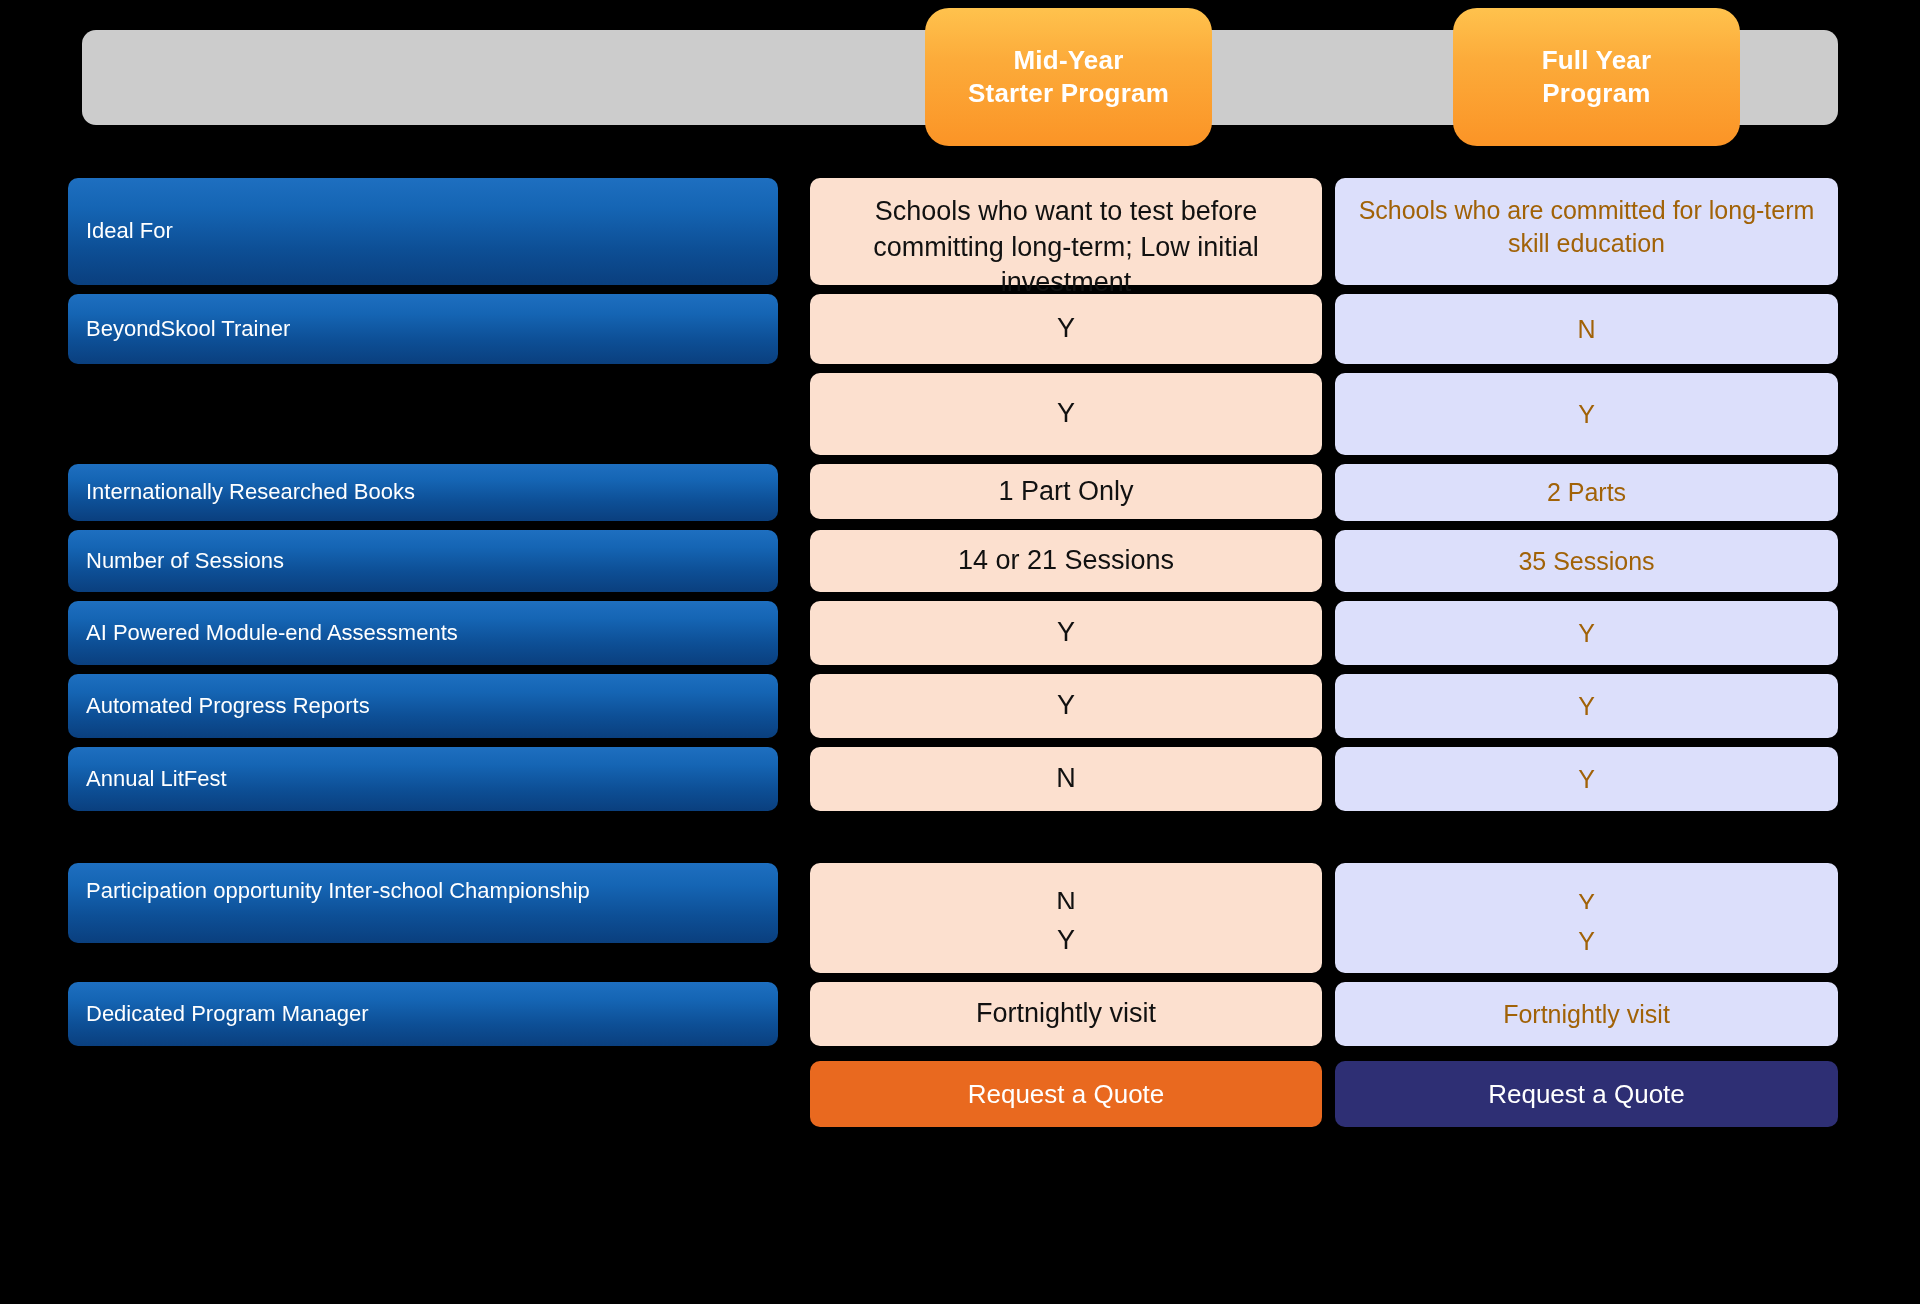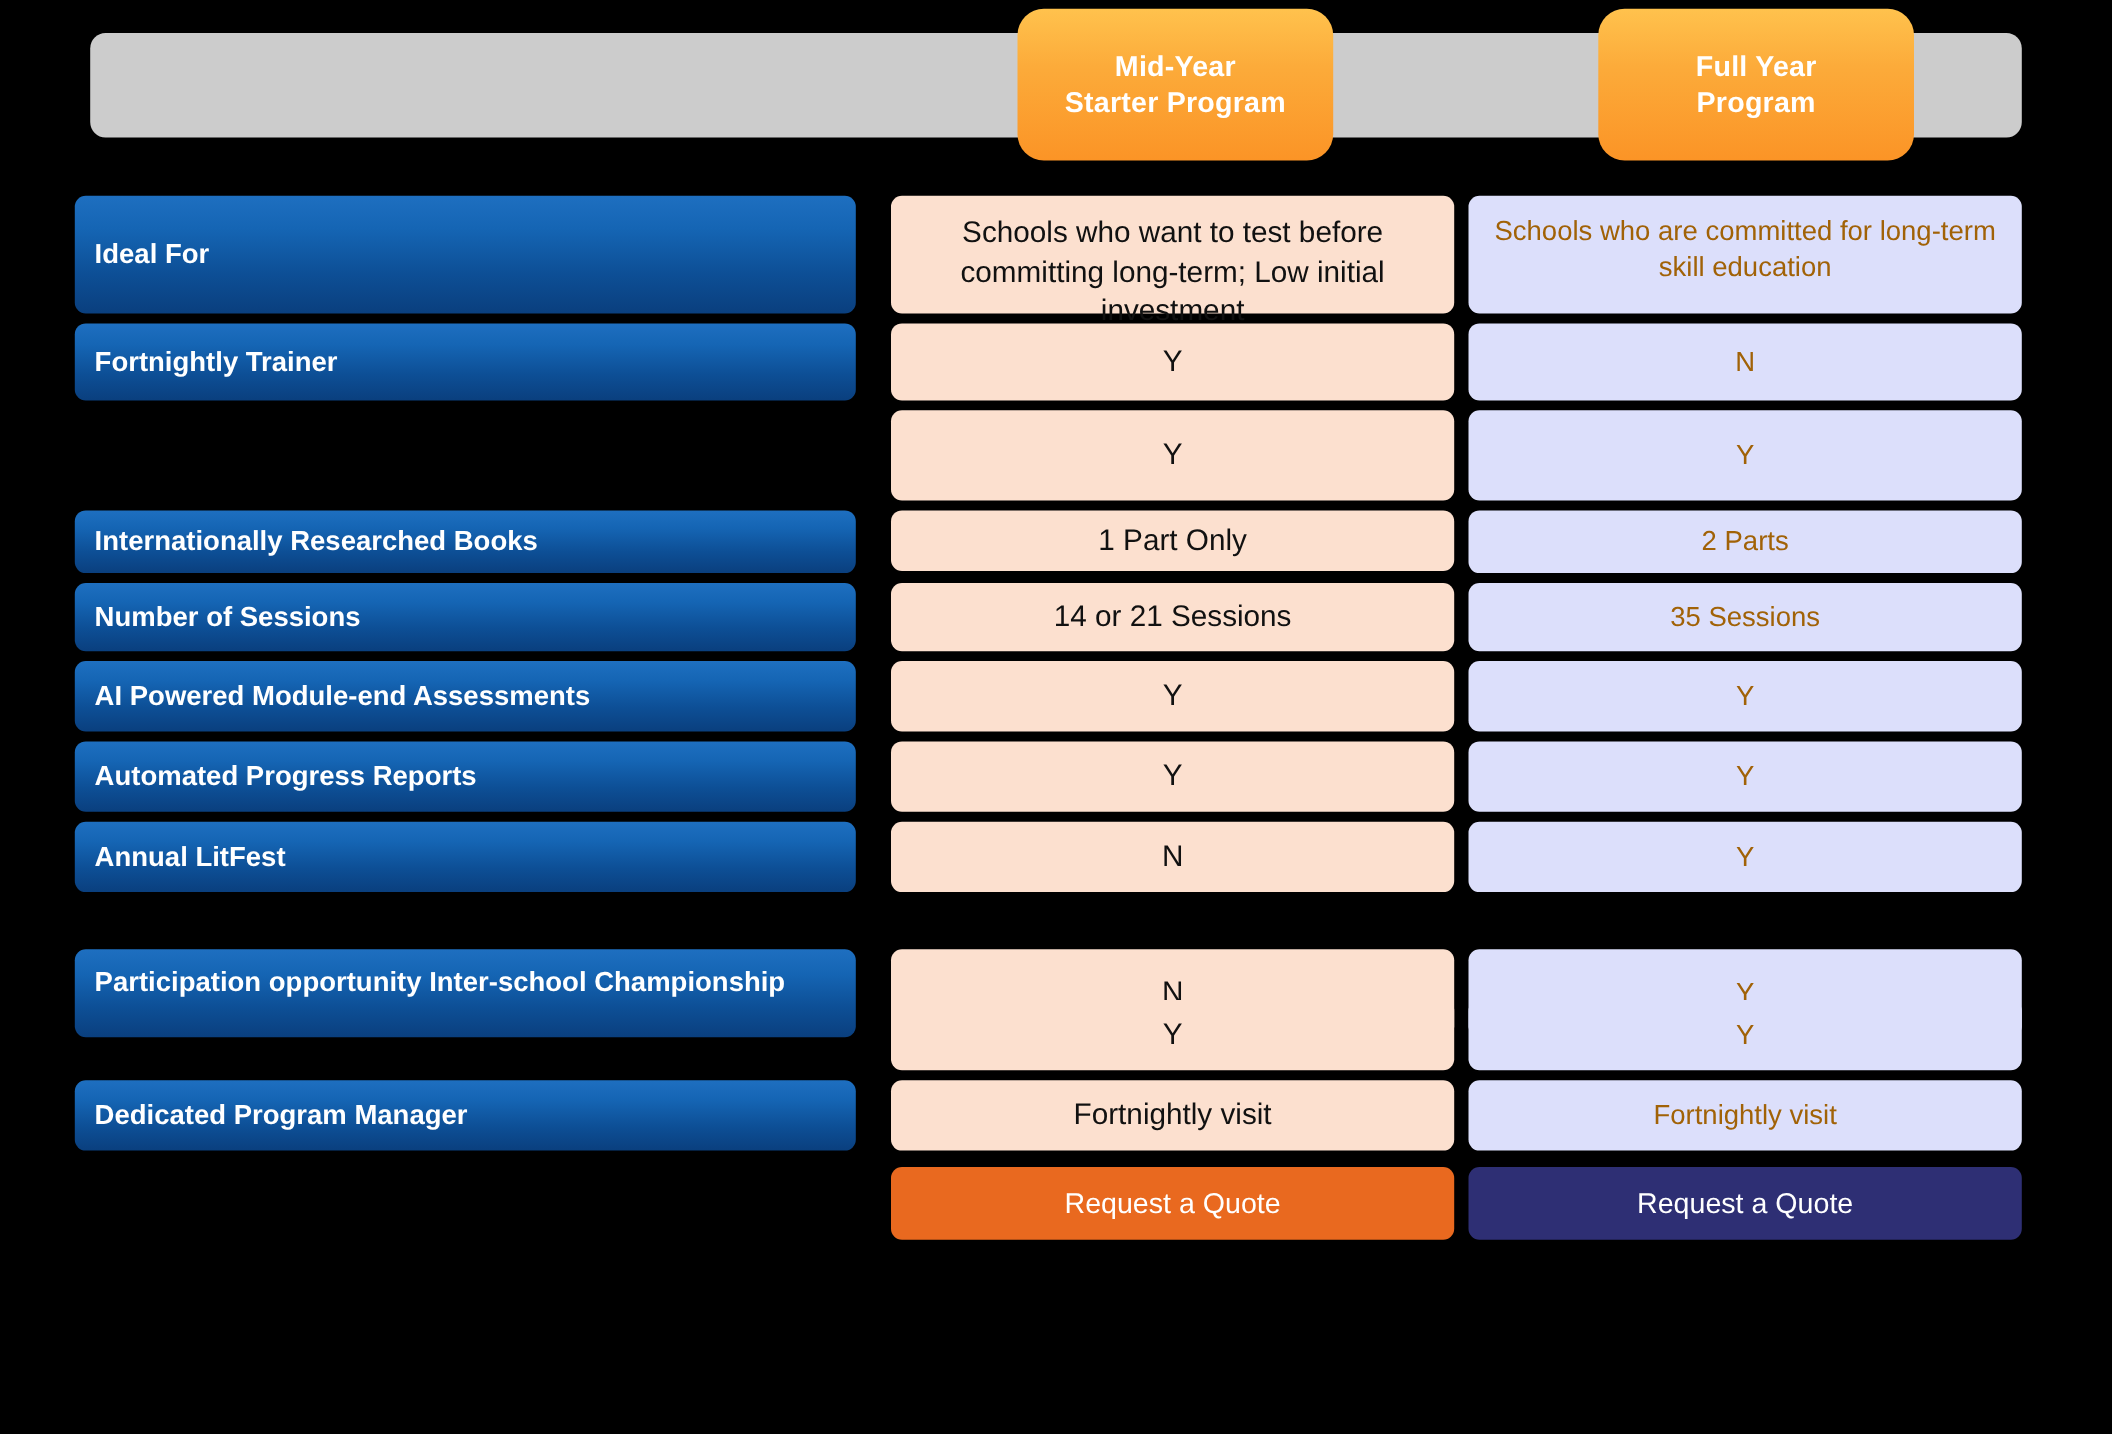--- a/index.html
+++ b/index.html
@@ -28,24 +28,23 @@
   }
   .row{ position:relative; width:100%; }
 
   .cell{
     position:absolute; box-sizing:border-box; border-radius:10px;
   }
 
   .cell-label{
     left:68px; width:710px;
     background:linear-gradient(180deg,#1e6fc0 0%,#1565b4 28%,#0d4f96 66%,#0a3f7e 100%);
-    color:#ffffff; font-size:25px; line-height:1.3;
+    color:#ffffff; font-size:22px; line-height:1.3;
     padding:14px 18px 0 18px;
     display:block;
-    font-weight:bold;
   }
   .cell-a{
     left:810px; width:512px;
     background:#fce0cf; color:#111111;
     font-size:27px; line-height:1.32; text-align:center;
     padding:16px 18px 0 18px;
   }
   .cell-b{
     left:1335px; width:503px;
     background:#dcdffb; color:#a16207;
@@ -84,21 +83,21 @@
   </span>
 </div>
 
 <div id="grid">
     <div class="row" style="position: absolute; top: 0px; height: 107px; left: 0px; width: 1920px;">
       <div class="cell cell-label vmid-left" style="top: 0px; height: 107px;">Ideal For</div>
       <div class="cell cell-a" style="top: 0px; height: 107px;">Schools who want to test before committing long-term; Low initial investment</div>
       <div class="cell cell-b" style="top: 0px; height: 107px;">Schools who are committed for long-term skill education</div>
     </div>
     <div class="row" style="position: absolute; top: 116px; height: 70px; left: 0px; width: 1920px;">
-      <div class="cell cell-label vmid-left" style="top: 0px; height: 70px;">Fortnightly Trainer</div>
+      <div class="cell cell-label vmid-left" style="top: 0px; height: 70px;">BeyondSkool Trainer</div>
       <div class="cell cell-a vmid" style="top: 0px; height: 70px;">Y</div>
       <div class="cell cell-b vmid" style="top: 0px; height: 70px;">N</div>
     </div>
     <div class="row" style="position: absolute; top: 195px; height: 82px; left: 0px; width: 1920px;">
       <div class="cell cell-a vmid" style="top: 0px; height: 82px;">Y</div>
       <div class="cell cell-b vmid" style="top: 0px; height: 82px;">Y</div>
     </div>
     <div class="row" style="position: absolute; top: 286px; height: 57px; left: 0px; width: 1920px;">
       <div class="cell cell-label vmid-left" style="top: 0px; height: 57px;">Internationally Researched Books</div>
       <div class="cell cell-a vmid" style="top: 0px; height: 55px;">1 Part Only</div>

